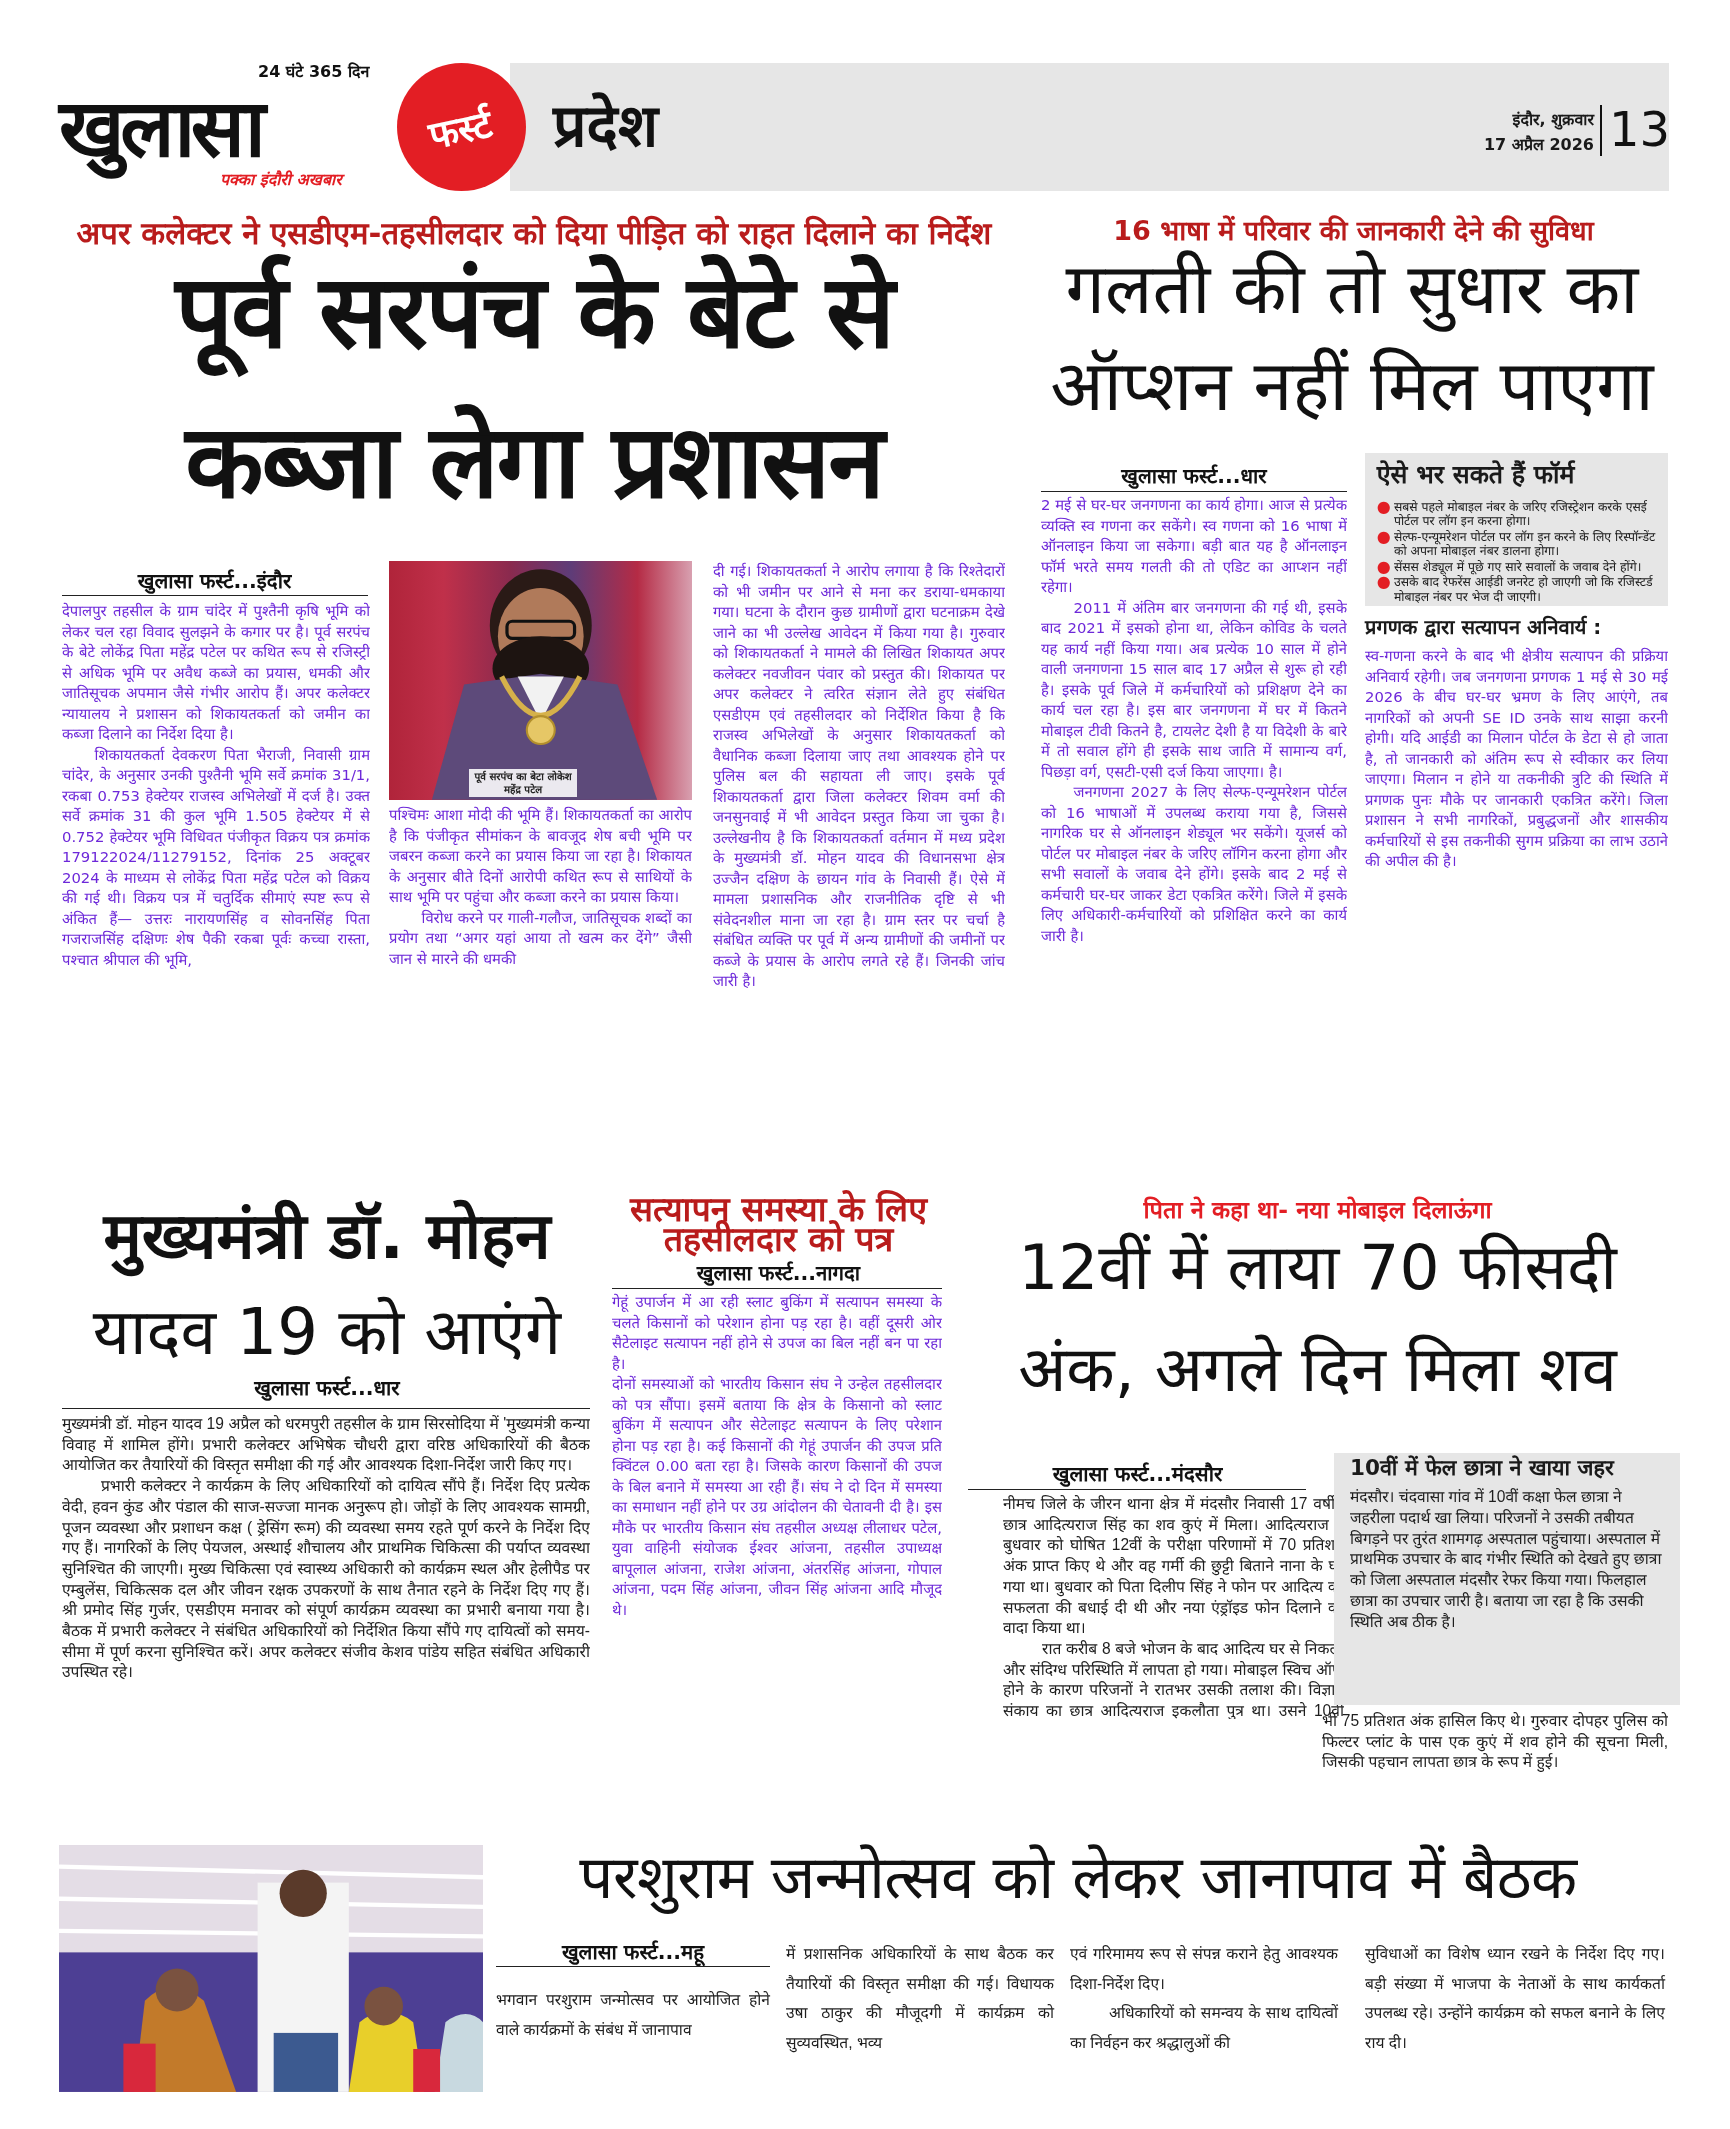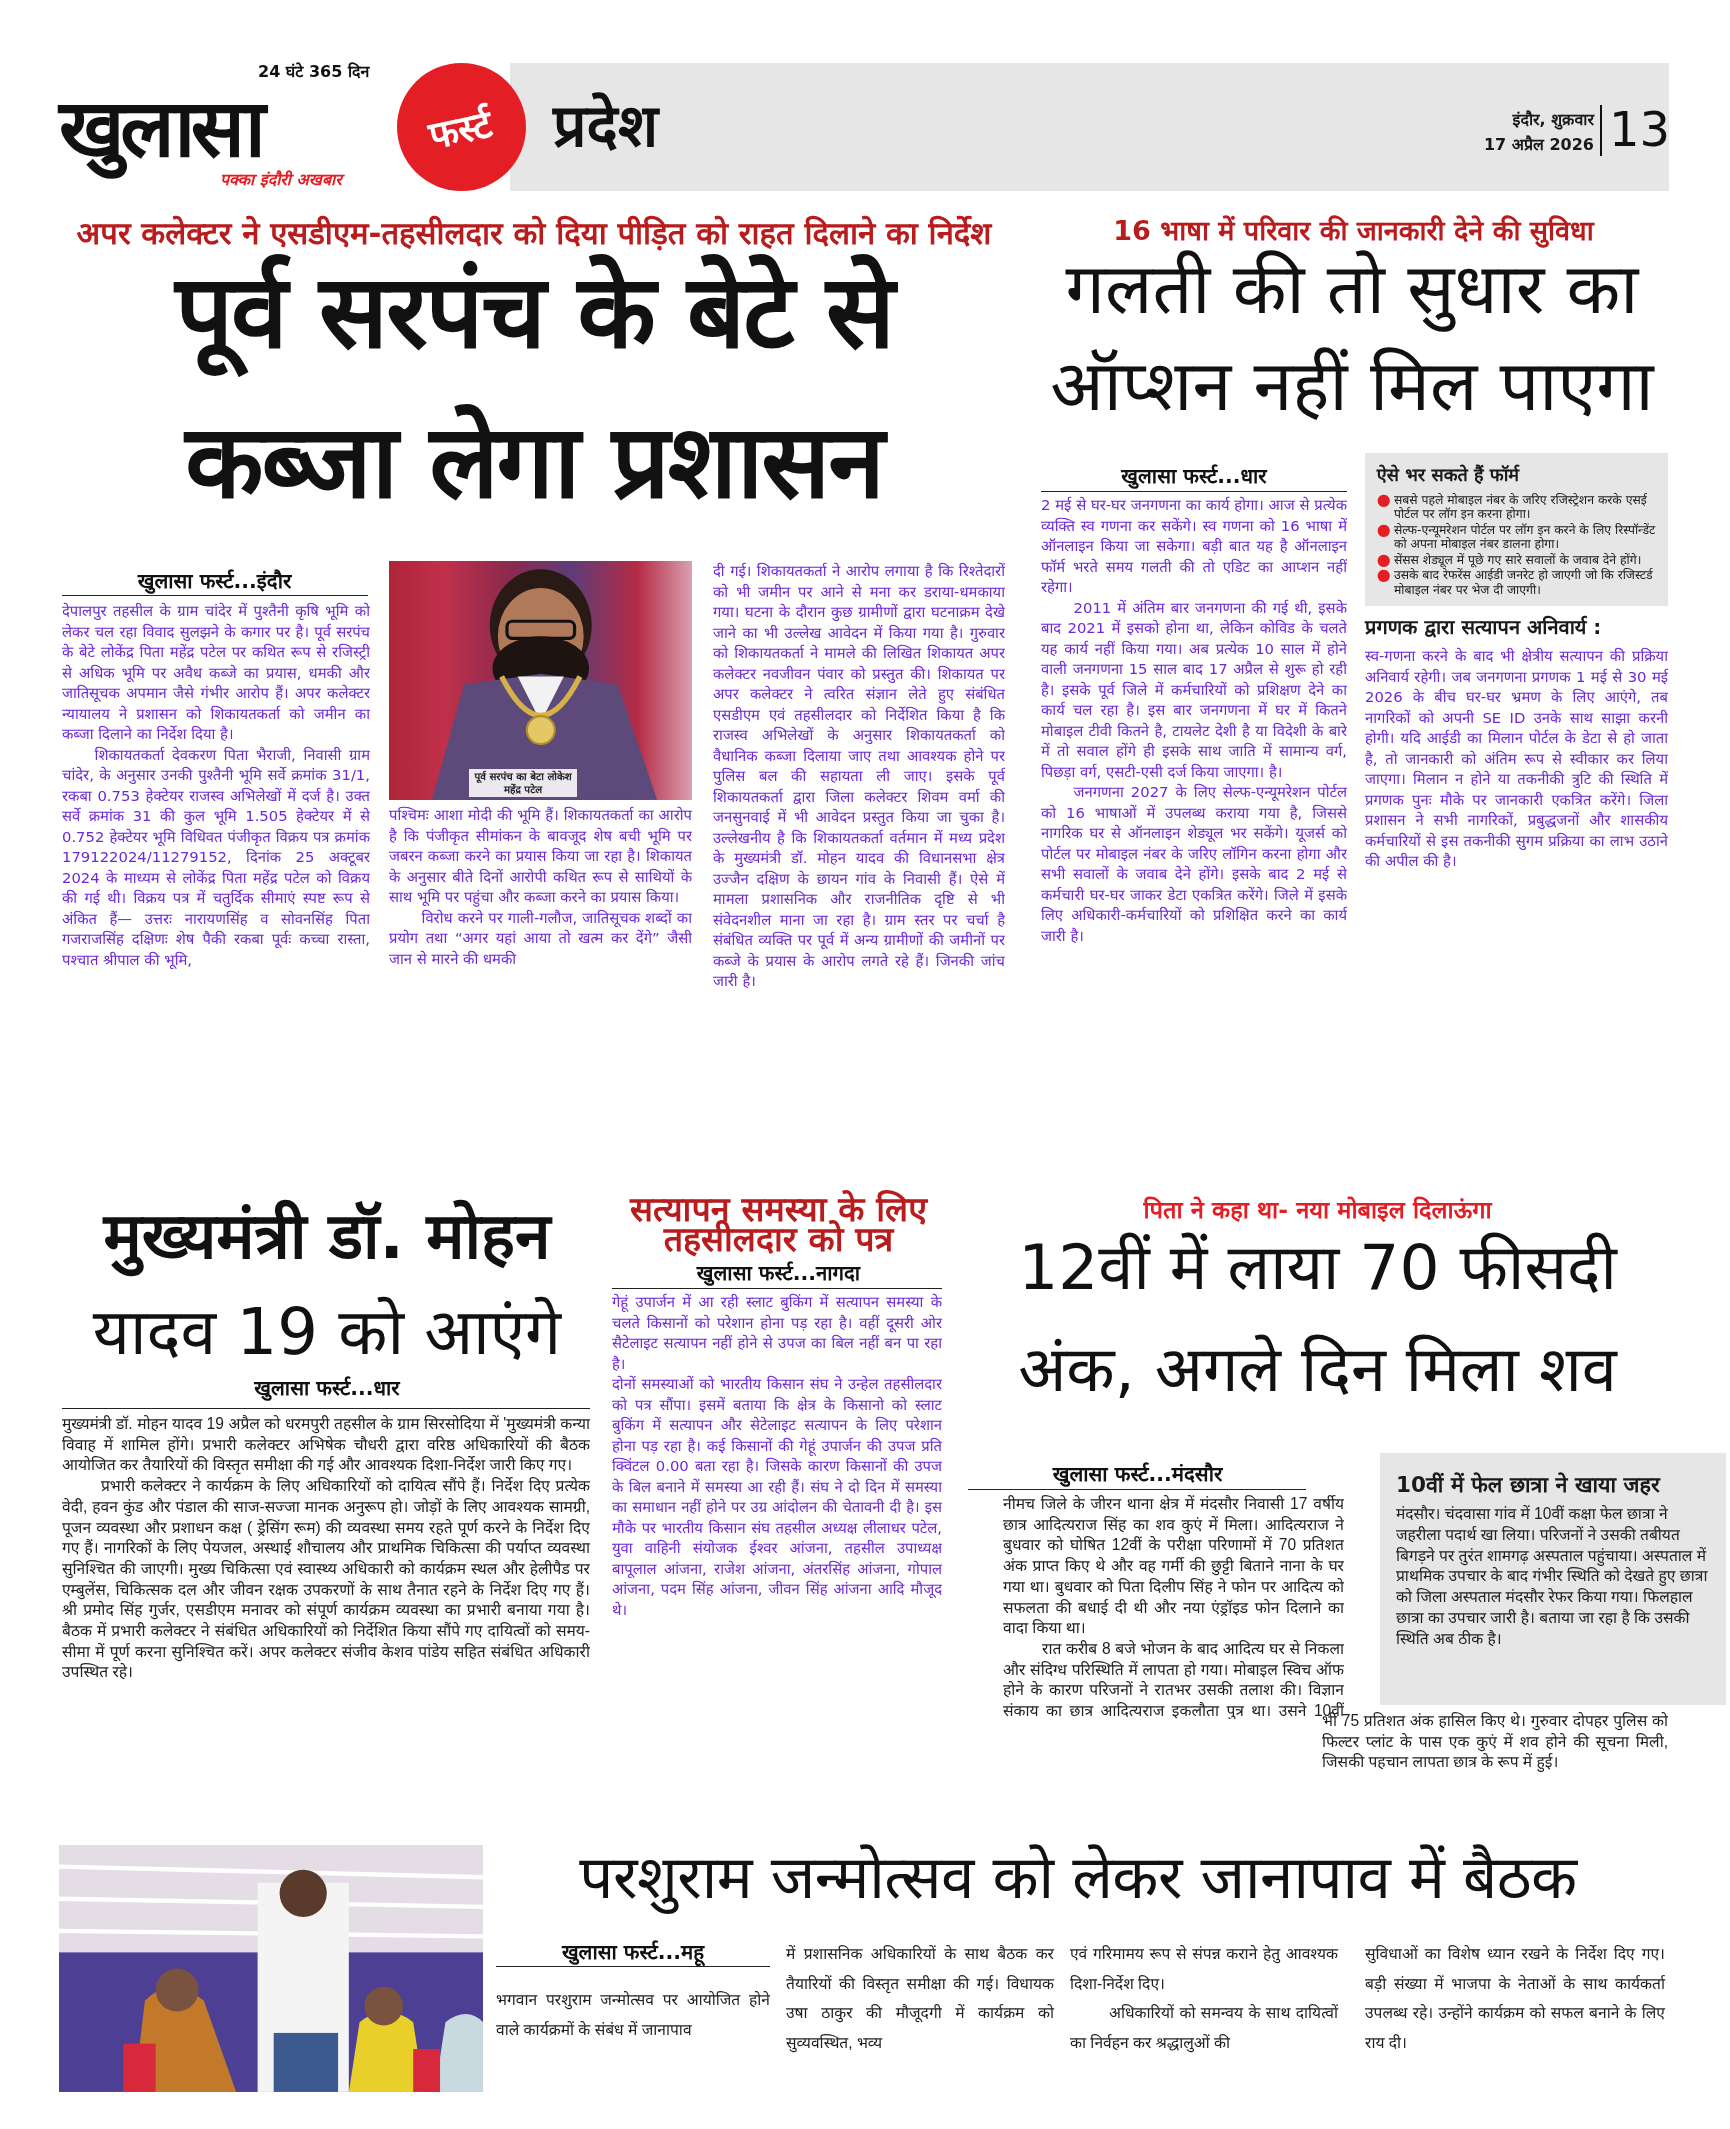--- a/index.html
+++ b/index.html
@@ -98,21 +98,21 @@
 
 <div class="abs dateline" style="left:1041px; top:461px; width:306px;">खुलासा फर्स्ट...धार</div>
 <div class="abs rule" style="left:1041px; top:491px; width:306px;"></div>
 <div class="abs body-text" style="left:1041px; top:495px; width:306px; height:687px; overflow:hidden;">
   <p>2 मई से घर-घर जनगणना का कार्य होगा। आज से प्रत्येक व्यक्ति स्व गणना कर सकेंगे। स्व गणना को 16 भाषा में ऑनलाइन किया जा सकेगा। बड़ी बात यह है ऑनलाइन फॉर्म भरते समय गलती की तो एडिट का आप्शन नहीं रहेगा।</p>
   <p class="ind">2011 में अंतिम बार जनगणना की गई थी, इसके बाद 2021 में इसको होना था, लेकिन कोविड के चलते यह कार्य नहीं किया गया। अब प्रत्येक 10 साल में होने वाली जनगणना 15 साल बाद 17 अप्रैल से शुरू हो रही है। इसके पूर्व जिले में कर्मचारियों को प्रशिक्षण देने का कार्य चल रहा है। इस बार जनगणना में घर में कितने मोबाइल टीवी कितने है, टायलेट देशी है या विदेशी के बारे में तो सवाल होंगे ही इसके साथ जाति में सामान्य वर्ग, पिछड़ा वर्ग, एसटी-एसी दर्ज किया जाएगा। है।</p>
   <p class="ind">जनगणना 2027 के लिए सेल्फ-एन्यूमरेशन पोर्टल को 16 भाषाओं में उपलब्ध कराया गया है, जिससे नागरिक घर से ऑनलाइन शेड्यूल भर सकेंगे। यूजर्स को पोर्टल पर मोबाइल नंबर के जरिए लॉगिन करना होगा और सभी सवालों के जवाब देने होंगे। इसके बाद 2 मई से कर्मचारी घर-घर जाकर डेटा एकत्रित करेंगे। जिले में इसके लिए अधिकारी-कर्मचारियों को प्रशिक्षित करने का कार्य जारी है।</p>
 </div>
 
 <div class="abs gray-box" style="left:1365px; top:453px; width:303px; height:153px; padding:7.5px 11.8px;">
-  <div style="font-size:18px; font-weight:bold; line-height:28px; margin-bottom:4px;">ऐसे भर सकते हैं फॉर्म</div>
+  <div style="font-size:25px; font-weight:bold; line-height:28px; margin-bottom:11px;">ऐसे भर सकते हैं फॉर्म</div>
   <div style="font-size:12.3px; line-height:14.5px;">
     <div style="display:flex; margin-bottom:1.1px;">
         <span class="bullet">●</span>
         <span style="padding-left:3.2px;">सबसे पहले मोबाइल नंबर के जरिए रजिस्ट्रेशन करके एसई पोर्टल पर लॉग इन करना होगा।</span>
       </div>
     <div style="display:flex; margin-bottom:1.1px;">
         <span class="bullet">●</span>
         <span style="padding-left:3.2px;">सेल्फ-एन्यूमरेशन पोर्टल पर लॉग इन करने के लिए रिस्पॉन्डेंट को अपना मोबाइल नंबर डालना होगा।</span>
       </div>
     <div style="display:flex; margin-bottom:1.1px;">
@@ -154,21 +154,21 @@
 <div class="abs h-big" style="left:966px; top:1234px; width:703px; font-size:63px;">12वीं में लाया 70 फीसदी</div>
 <div class="abs h-big" style="left:966px; top:1336px; width:703px; font-size:63px;">अंक, अगले दिन मिला शव</div>
 
 <div class="abs dateline" style="left:966px; top:1459px; width:343px;">खुलासा फर्स्ट...मंदसौर</div>
 <div class="abs rule" style="left:968px; top:1489px; width:338px;"></div>
 <div class="abs body-cond" style="left:1003px; top:1494px; width:341px; height:225px; overflow:hidden;">
   <p>नीमच जिले के जीरन थाना क्षेत्र में मंदसौर निवासी 17 वर्षीय छात्र आदित्यराज सिंह का शव कुएं में मिला। आदित्यराज ने बुधवार को घोषित 12वीं के परीक्षा परिणामों में 70 प्रतिशत अंक प्राप्त किए थे और वह गर्मी की छुट्टी बिताने नाना के घर गया था। बुधवार को पिता दिलीप सिंह ने फोन पर आदित्य को सफलता की बधाई दी थी और नया एंड्रॉइड फोन दिलाने का वादा किया था।</p>
   <p class="ind">रात करीब 8 बजे भोजन के बाद आदित्य घर से निकला और संदिग्ध परिस्थिति में लापता हो गया। मोबाइल स्विच ऑफ होने के कारण परिजनों ने रातभर उसकी तलाश की। विज्ञान संकाय का छात्र आदित्यराज इकलौता पुत्र था। उसने 10वीं कक्षा में</p>
 </div>
 
-<div class="abs gray-box" style="left:1380px; top:1453px; width:346px; height:252px; padding:17px 16px;">
+<div class="abs gray-box" style="left:1334px; top:1453px; width:346px; height:252px; padding:0 16px;">
   <div style="font-size:21.5px; font-weight:bold; line-height:30px; margin-bottom:4.3px;">10वीं में फेल छात्रा ने खाया जहर</div>
   <div class="body-cond" style="text-align:left;">मंदसौर। चंदवासा गांव में 10वीं कक्षा फेल छात्रा ने जहरीला पदार्थ खा लिया। परिजनों ने उसकी तबीयत बिगड़ने पर तुरंत शामगढ़ अस्पताल पहुंचाया। अस्पताल में प्राथमिक उपचार के बाद गंभीर स्थिति को देखते हुए छात्रा को जिला अस्पताल मंदसौर रेफर किया गया। फिलहाल छात्रा का उपचार जारी है। बताया जा रहा है कि उसकी स्थिति अब ठीक है।</div>
 </div>
 <div class="abs body-cond" style="left:1322px; top:1711px; width:346px; height:107px; overflow:hidden;">
   <p>भी 75 प्रतिशत अंक हासिल किए थे। गुरुवार दोपहर पुलिस को फिल्टर प्लांट के पास एक कुएं में शव होने की सूचना मिली, जिसकी पहचान लापता छात्र के रूप में हुई।</p>
 </div>
 
 <div class="abs photo" style="left:59px; top:1845px; width:424px; height:247px; background:#d9d3dd;">
   <svg width="424" height="247" viewBox="0 0 790 460">
     <rect x="0" y="0" width="790" height="200" fill="#e4dde6"></rect>

